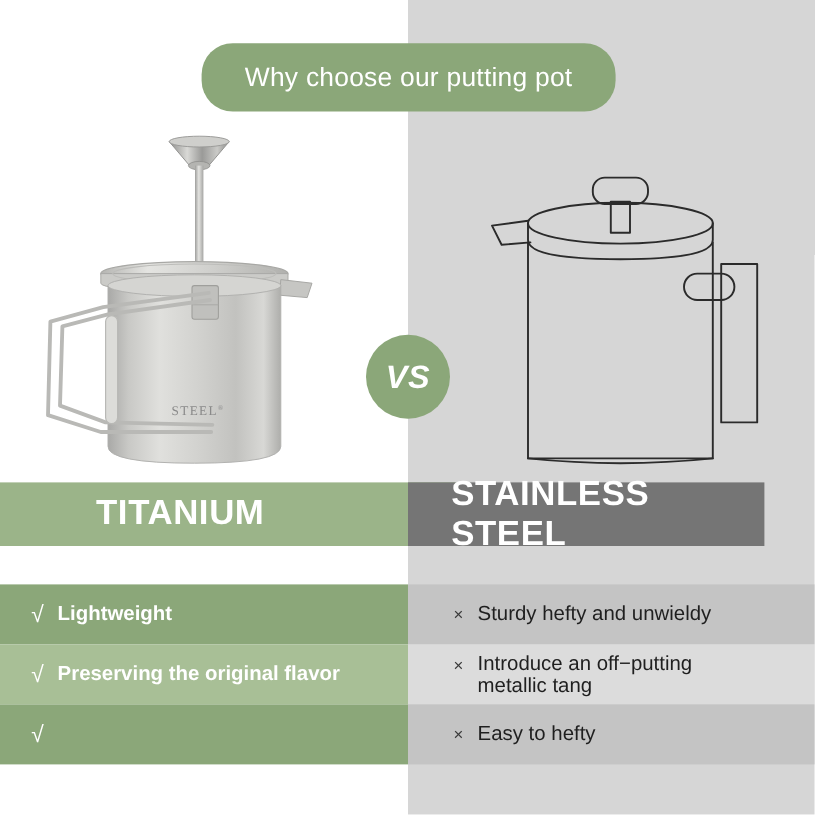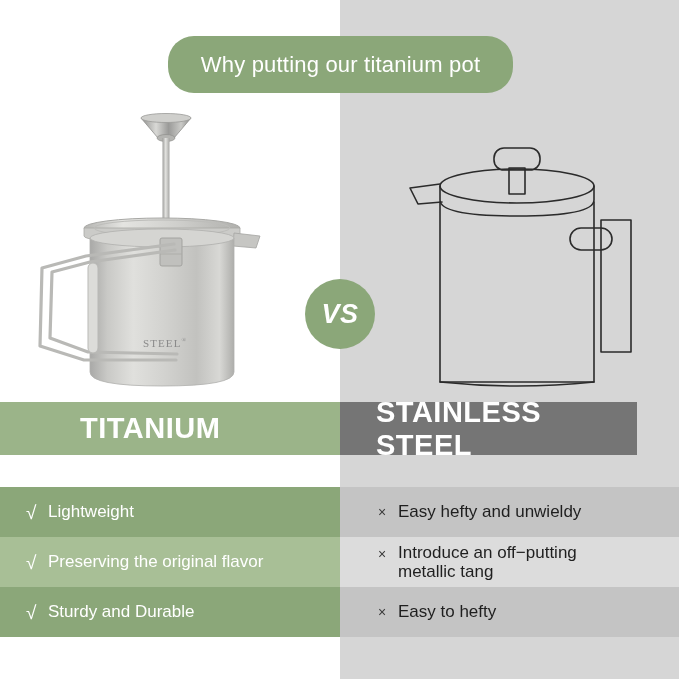--- a/index.html
+++ b/index.html
@@ -157,39 +157,39 @@
     color: #3a3a3a;
     font-size: 14px;
     width: 20px;
     line-height: 1;
   }
   .ftext {
     font-size: 17px;
   }
   .rows-left .ftext {
     color: #ffffff;
-    font-weight: normal;
+    font-weight: bold;
   }
   .rows-right .ftext {
     color: #1f1f1f;
     line-height: 1.12;
   }
   .frow.two-line { align-items: center; }
   .frow.two-line .mark.cross { align-self: flex-start; margin-top: 10px; }
 </style>
 </head>
 <body>
 
 <div id="infographic">
 
   <div class="panel-left"></div>
   <div class="panel-right"></div>
 
   <div class="banner">
-    <span class="banner-text">Why putting our titanium pot</span>
+    <span class="banner-text">Why choose our putting pot</span>
   </div>
 
   <div class="product-photo">
     <svg viewBox="0 0 268 285" width="268" height="285" xmlns="http://www.w3.org/2000/svg">
       <defs>
         <linearGradient id="bodyGrad" x1="0" y1="0" x2="1" y2="0">
           <stop offset="0%" stop-color="#a9a9a7"></stop>
           <stop offset="12%" stop-color="#c9c9c6"></stop>
           <stop offset="30%" stop-color="#e0e0dd"></stop>
           <stop offset="52%" stop-color="#d2d2cf"></stop>
@@ -296,28 +296,27 @@
     <div class="frow odd">
       <span class="mark check">√</span>
       <span class="ftext">Lightweight</span>
     </div>
     <div class="frow even">
       <span class="mark check">√</span>
       <span class="ftext">Preserving the original flavor</span>
     </div>
     <div class="frow odd">
       <span class="mark check">√</span>
-      <span class="ftext">Sturdy and Durable</span>
     </div>
   </div>
 
   <div class="rows-right">
     <div class="frow odd">
       <span class="mark cross">×</span>
-      <span class="ftext">Easy hefty and unwieldy</span>
+      <span class="ftext">Sturdy hefty and unwieldy</span>
     </div>
     <div class="frow even two-line">
       <span class="mark cross">×</span>
       <span class="ftext" style="max-width:225px;">Introduce an off−putting metallic tang</span>
     </div>
     <div class="frow odd">
       <span class="mark cross">×</span>
       <span class="ftext">Easy to hefty</span>
     </div>
   </div>

